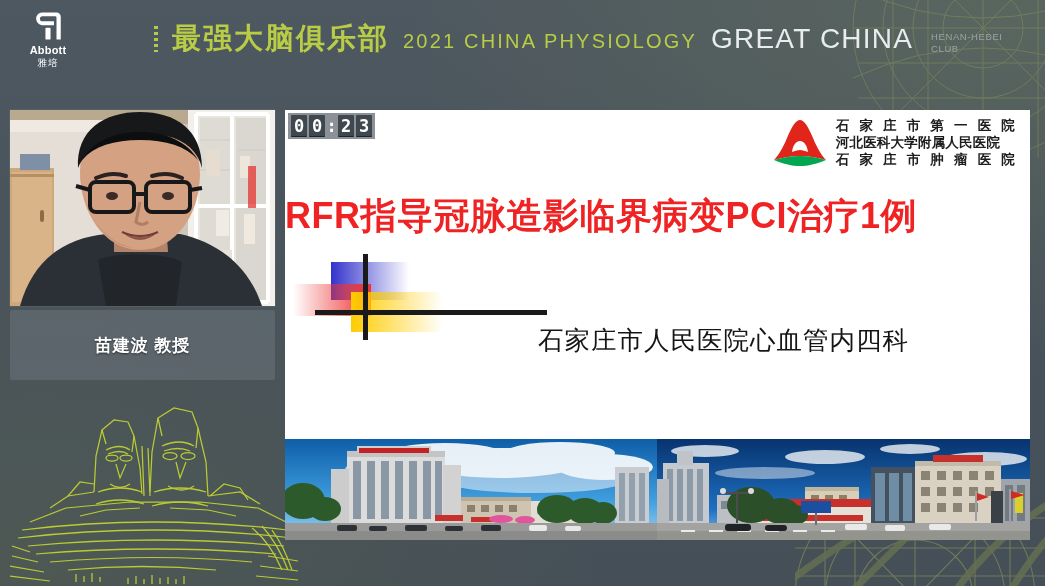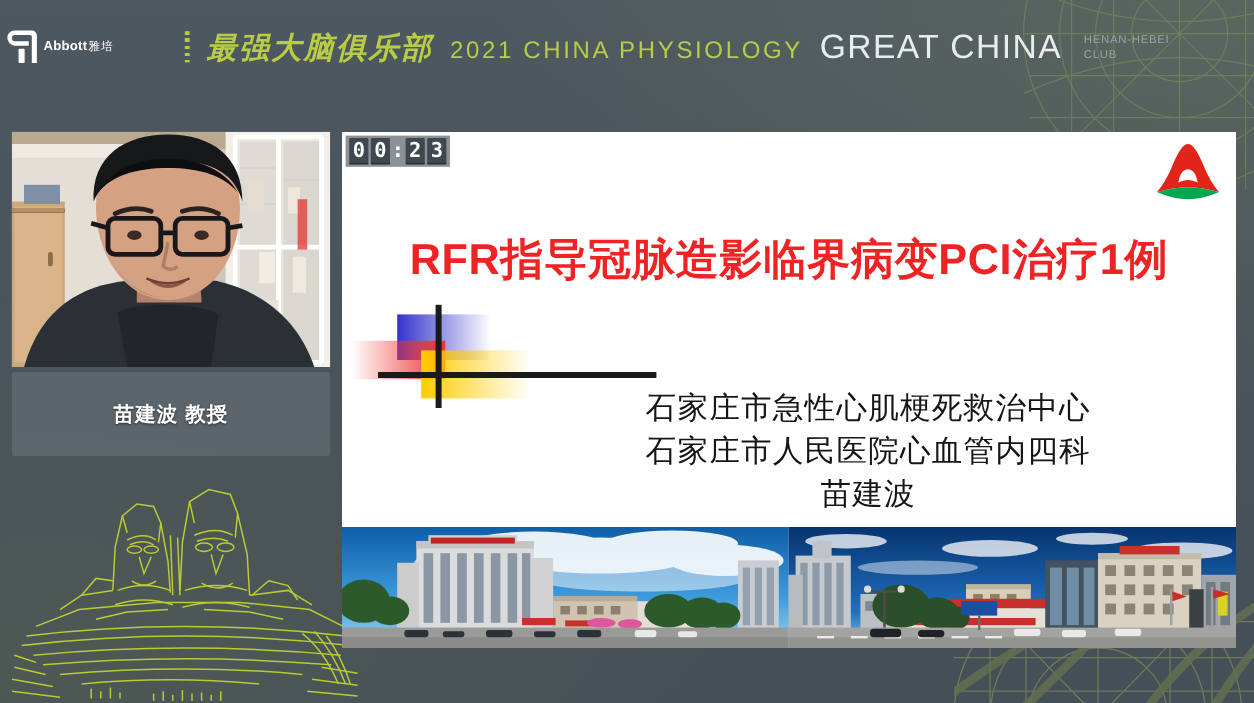--- a/index.html
+++ b/index.html
@@ -24,36 +24,36 @@
   .mesh-br { bottom:-22px; right:-10px; width:260px; height:120px; opacity:.42; }
   .moai { position:absolute; left:10px; bottom:0px; width:290px; height:190px; opacity:.95; }
 
   
   #banner {
     position:absolute; top:0; left:0; width:1045px; height:78px;
     display:flex; align-items:center; z-index:6;
   }
   #abbott-logo {
     width:96px; height:78px;
-    display:flex; flex-direction:row; align-items:center; justify-content:center;
+    display:flex; flex-direction:column; align-items:center; justify-content:center;
     gap:1px; color:#fff; flex:none;
   }
   #abbott-logo .mark { width:34px; height:34px; }
   #abbott-logo .wordmark { font-size:11px; font-weight:bold; letter-spacing:.2px; }
   #abbott-logo .cn { font-size:9.5px; letter-spacing:1px;font-family:Liberation Mono, monospace; }
 
   #banner-title {
     display:flex; align-items:baseline; gap:14px;
     margin-left:58px; white-space:nowrap;
   }
   .dotrule {
     width:4px; height:26px; flex:none; align-self:center;
     background:repeating-linear-gradient(180deg,#b5c94a 0 3px, transparent 3px 6px);
   }
-  #banner-cn   { font-size:25px; font-weight:bold; color:#b9cc45; letter-spacing:2px;font-style:italic; }
+  #banner-cn   { font-size:29px; font-weight:bold; color:#b9cc45; letter-spacing:2px; }
   #banner-en1  { font-size:20px; color:#b9cc45; font-weight:300; letter-spacing:2.2px; }
   #banner-en2  { font-size:28px; color:#e8ecef; font-weight:300; letter-spacing:1.2px; }
   #banner-sub  { display:flex; flex-direction:column; font-size:9.5px; color:#9aa4a4;
                  letter-spacing:.6px; line-height:1.25; align-self:flex-end;
                  padding-bottom:4px; margin-left:4px; }
 
   
   #cam-tile {
     position:absolute; left:10px; top:110px; width:265px; height:196px;
     background:#2b2f33; z-index:6; overflow:hidden;
@@ -96,21 +96,21 @@
   #hosp-mark { width:56px; height:50px; flex:none; }
   #hosp-lines { display:flex; flex-direction:column; gap:1px; }
   #hosp-lines div {
     font-size:13.5px; font-weight:bold; color:#1d1d1d;
     letter-spacing:.2px; line-height:1.18; white-space:nowrap;
   }
   #hosp-lines div:nth-child(1),
   #hosp-lines div:nth-child(3) { letter-spacing:3.2px; }
 
   #slide-title {
-    position:absolute; left:0; right:0; top:82px; text-align:center;
+    position:absolute; left:0; right:0; top:82px; 
     font-size:36px; font-weight:bold; color:#ef2323;
     letter-spacing:.5px; white-space:nowrap;
   }
 
   #deco { position:absolute; left:8px; top:138px; width:300px; height:96px; }
 
   #slide-body {
     position:absolute; left:150px; right:18px; top:212px;
     text-align:center; color:#151515;
   }
@@ -296,20 +296,25 @@
 
     <div id="hosp-logo">
       <svg id="hosp-mark" viewBox="0 0 56 50">
         <path d="M28 2 C32 2 36 8 41 20 C45 30 50 38 54 42
                  C46 40 38 38 28 38 C18 38 10 40 2 42
                  C6 38 11 30 15 20 C20 8 24 2 28 2 Z" fill="#e1251b"></path>
         <path d="M28 23 C24 23 21 27 20 34 C23 33 25 32 28 32 C31 32 33 33 36 34 C35 27 32 23 28 23 Z" fill="#ffffff"></path>
         <path d="M2 42 C12 46 20 48 28 48 C36 48 44 46 54 42
                  C46 40 38 38 28 38 C18 38 10 40 2 42 Z" fill="#00a650"></path>
       </svg>
+      <div id="hosp-lines">
+        <div>石 家 庄 市 第 一 医 院</div>
+        <div>河北医科大学附属人民医院</div>
+        <div>石 家 庄 市 肿 瘤 医 院</div>
+      </div>
     </div>
 
     <div id="slide-title">RFR指导冠脉造影临界病变PCI治疗1例</div>
 
     <svg id="deco" viewBox="0 0 300 96">
       <defs>
         <linearGradient id="gb" x1="0" x2="1">
             <stop offset="0" stop-color="#3333cc"></stop>
             <stop offset="1" stop-color="#3333cc" stop-opacity="0"></stop>
           </linearGradient>
@@ -323,23 +328,21 @@
           </linearGradient>
       </defs>
       <rect x="38" y="14" width="78" height="38" fill="url(#gb)"></rect>
       <rect x="0" y="36" width="78" height="32" fill="url(#gr)"></rect>
       <rect x="58" y="44" width="92" height="40" fill="url(#gy)"></rect>
       <rect x="70" y="6" width="5" height="86" fill="#1a1a1a"></rect>
       <rect x="22" y="62" width="232" height="5" fill="#1a1a1a"></rect>
     </svg>
 
     <div id="slide-body">
-      <div>石家庄市急性心肌梗死救治中心</div>
       <div>石家庄市人民医院心血管内四科</div>
-      <div>苗建波</div>
     </div>
 
     <div id="slide-photo">
       <svg viewBox="0 0 745 101" preserveAspectRatio="none">
         <defs>
           <linearGradient id="sky" x1="0" y1="0" x2="0" y2="1">
             <stop offset="0" stop-color="#0e5ea8"></stop>
               <stop offset=".6" stop-color="#3f9ddd"></stop>
             <stop offset="1" stop-color="#9fd3f0"></stop>
           </linearGradient>

